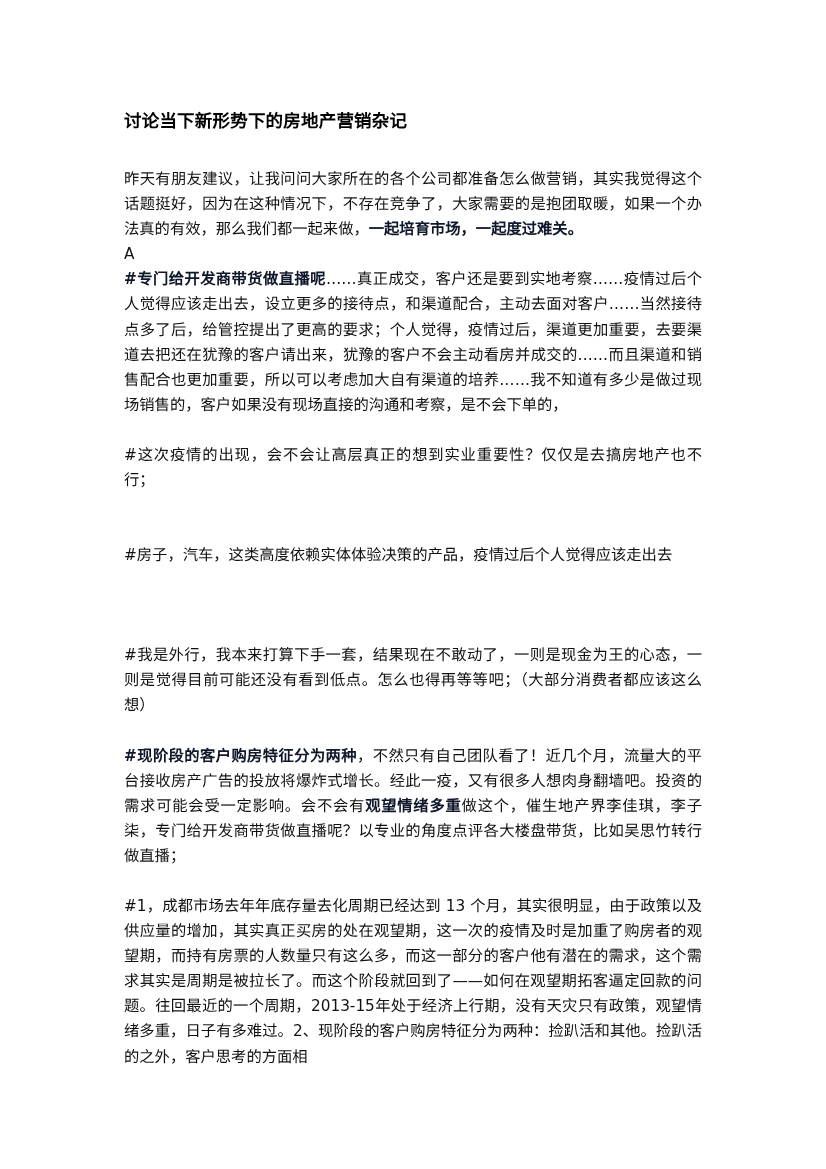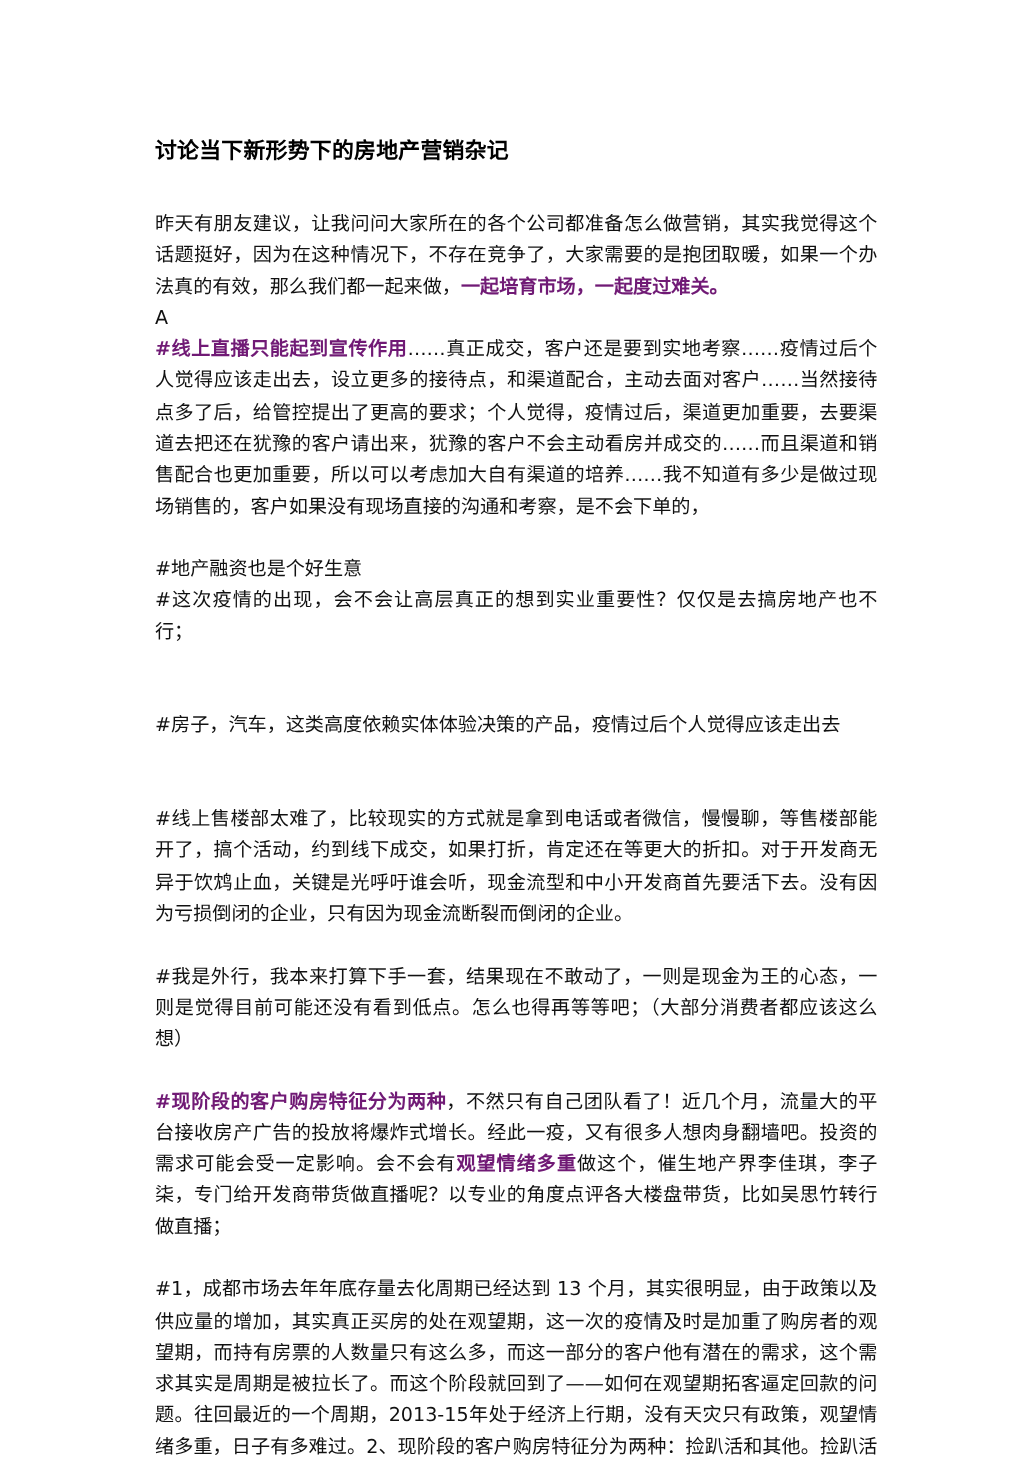--- a/index.html
+++ b/index.html
@@ -42,43 +42,41 @@
     font-size: 15.3px;
     line-height: 25.1px;
     margin: 0;
     text-align: justify;
     text-justify: inter-ideograph;
     word-break: break-all;
     color: #111;
   }
   b, .b {
     font-weight: bold;
-    color: #701a75;
+    color: #0f172a;
   }
 </style>
 </head>
 <body>
 
 <div class="page">
   <div class="content">
 
     <h1 class="doc-title">讨论当下新形势下的房地产营销杂记</h1>
 
     <div id="body-blocks">
         <p class="para"><span>昨天有朋友建议，让我问问大家所在的各个公司都准备怎么做营销，其实我觉得这个话题挺好，因为在这种情况下，不存在竞争了，大家需要的是抱团取暖，如果一个办法真的有效，那么我们都一起来做，</span><span class="b">一起培育市场，一起度过难关。</span></p>
         <p class="para"><span>A</span></p>
-        <p class="para"><span class="b">#线上直播只能起到宣传作用</span><span>……真正成交，客户还是要到实地考察……疫情过后个人觉得应该走出去，设立更多的接待点，和渠道配合，主动去面对客户……当然接待点多了后，给管控提出了更高的要求；个人觉得，疫情过后，渠道更加重要，去要渠道去把还在犹豫的客户请出来，犹豫的客户不会主动看房并成交的……而且渠道和销售配合也更加重要，所以可以考虑加大自有渠道的培养……我不知道有多少是做过现场销售的，客户如果没有现场直接的沟通和考察，是不会下单的，</span></p>
+        <p class="para"><span class="b">#专门给开发商带货做直播呢</span><span>……真正成交，客户还是要到实地考察……疫情过后个人觉得应该走出去，设立更多的接待点，和渠道配合，主动去面对客户……当然接待点多了后，给管控提出了更高的要求；个人觉得，疫情过后，渠道更加重要，去要渠道去把还在犹豫的客户请出来，犹豫的客户不会主动看房并成交的……而且渠道和销售配合也更加重要，所以可以考虑加大自有渠道的培养……我不知道有多少是做过现场销售的，客户如果没有现场直接的沟通和考察，是不会下单的，</span></p>
         <div style="height: 25px;"></div>
-        <p class="para"><span>#地产融资也是个好生意</span></p>
         <p class="para"><span>#这次疫情的出现，会不会让高层真正的想到实业重要性？仅仅是去搞房地产也不行；</span></p>
         <div style="height: 50px;"></div>
         <p class="para"><span>#房子，汽车，这类高度依赖实体体验决策的产品，疫情过后个人觉得应该走出去</span></p>
         <div style="height: 25px;"></div>
         <div style="height: 25px;"></div>
-        <p class="para"><span>#线上售楼部太难了，比较现实的方式就是拿到电话或者微信，慢慢聊，等售楼部能开了，搞个活动，约到线下成交，如果打折，肯定还在等更大的折扣。对于开发商无异于饮鸩止血，关键是光呼吁谁会听，现金流型和中小开发商首先要活下去。没有因为亏损倒闭的企业，只有因为现金流断裂而倒闭的企业。</span></p>
         <div style="height: 25px;"></div>
         <p class="para"><span>#我是外行，我本来打算下手一套，结果现在不敢动了，一则是现金为王的心态，一则是觉得目前可能还没有看到低点。怎么也得再等等吧；（大部分消费者都应该这么想）</span></p>
         <div style="height: 25px;"></div>
         <p class="para"><span class="b">#现阶段的客户购房特征分为两种</span><span>，不然只有自己团队看了！近几个月，流量大的平台接收房产广告的投放将爆炸式增长。经此一疫，又有很多人想肉身翻墙吧。投资的需求可能会受一定影响。会不会有</span><span class="b">观望情绪多重</span><span>做这个，催生地产界李佳琪，李子柒，专门给开发商带货做直播呢？以专业的角度点评各大楼盘带货，比如吴思竹转行做直播；</span></p>
         <div style="height: 25px;"></div>
         <p class="para"><span>#1，成都市场去年年底存量去化周期已经达到 13 个月，其实很明显，由于政策以及供应量的增加，其实真正买房的处在观望期，这一次的疫情及时是加重了购房者的观望期，而持有房票的人数量只有这么多，而这一部分的客户他有潜在的需求，这个需求其实是周期是被拉长了。而这个阶段就回到了——如何在观望期拓客逼定回款的问题。往回最近的一个周期，2013-15年处于经济上行期，没有天灾只有政策，观望情绪多重，日子有多难过。2、现阶段的客户购房特征分为两种：捡趴活和其他。捡趴活的之外，客户思考的方面相</span></p>
       </div>
 
   </div>
 </div>

